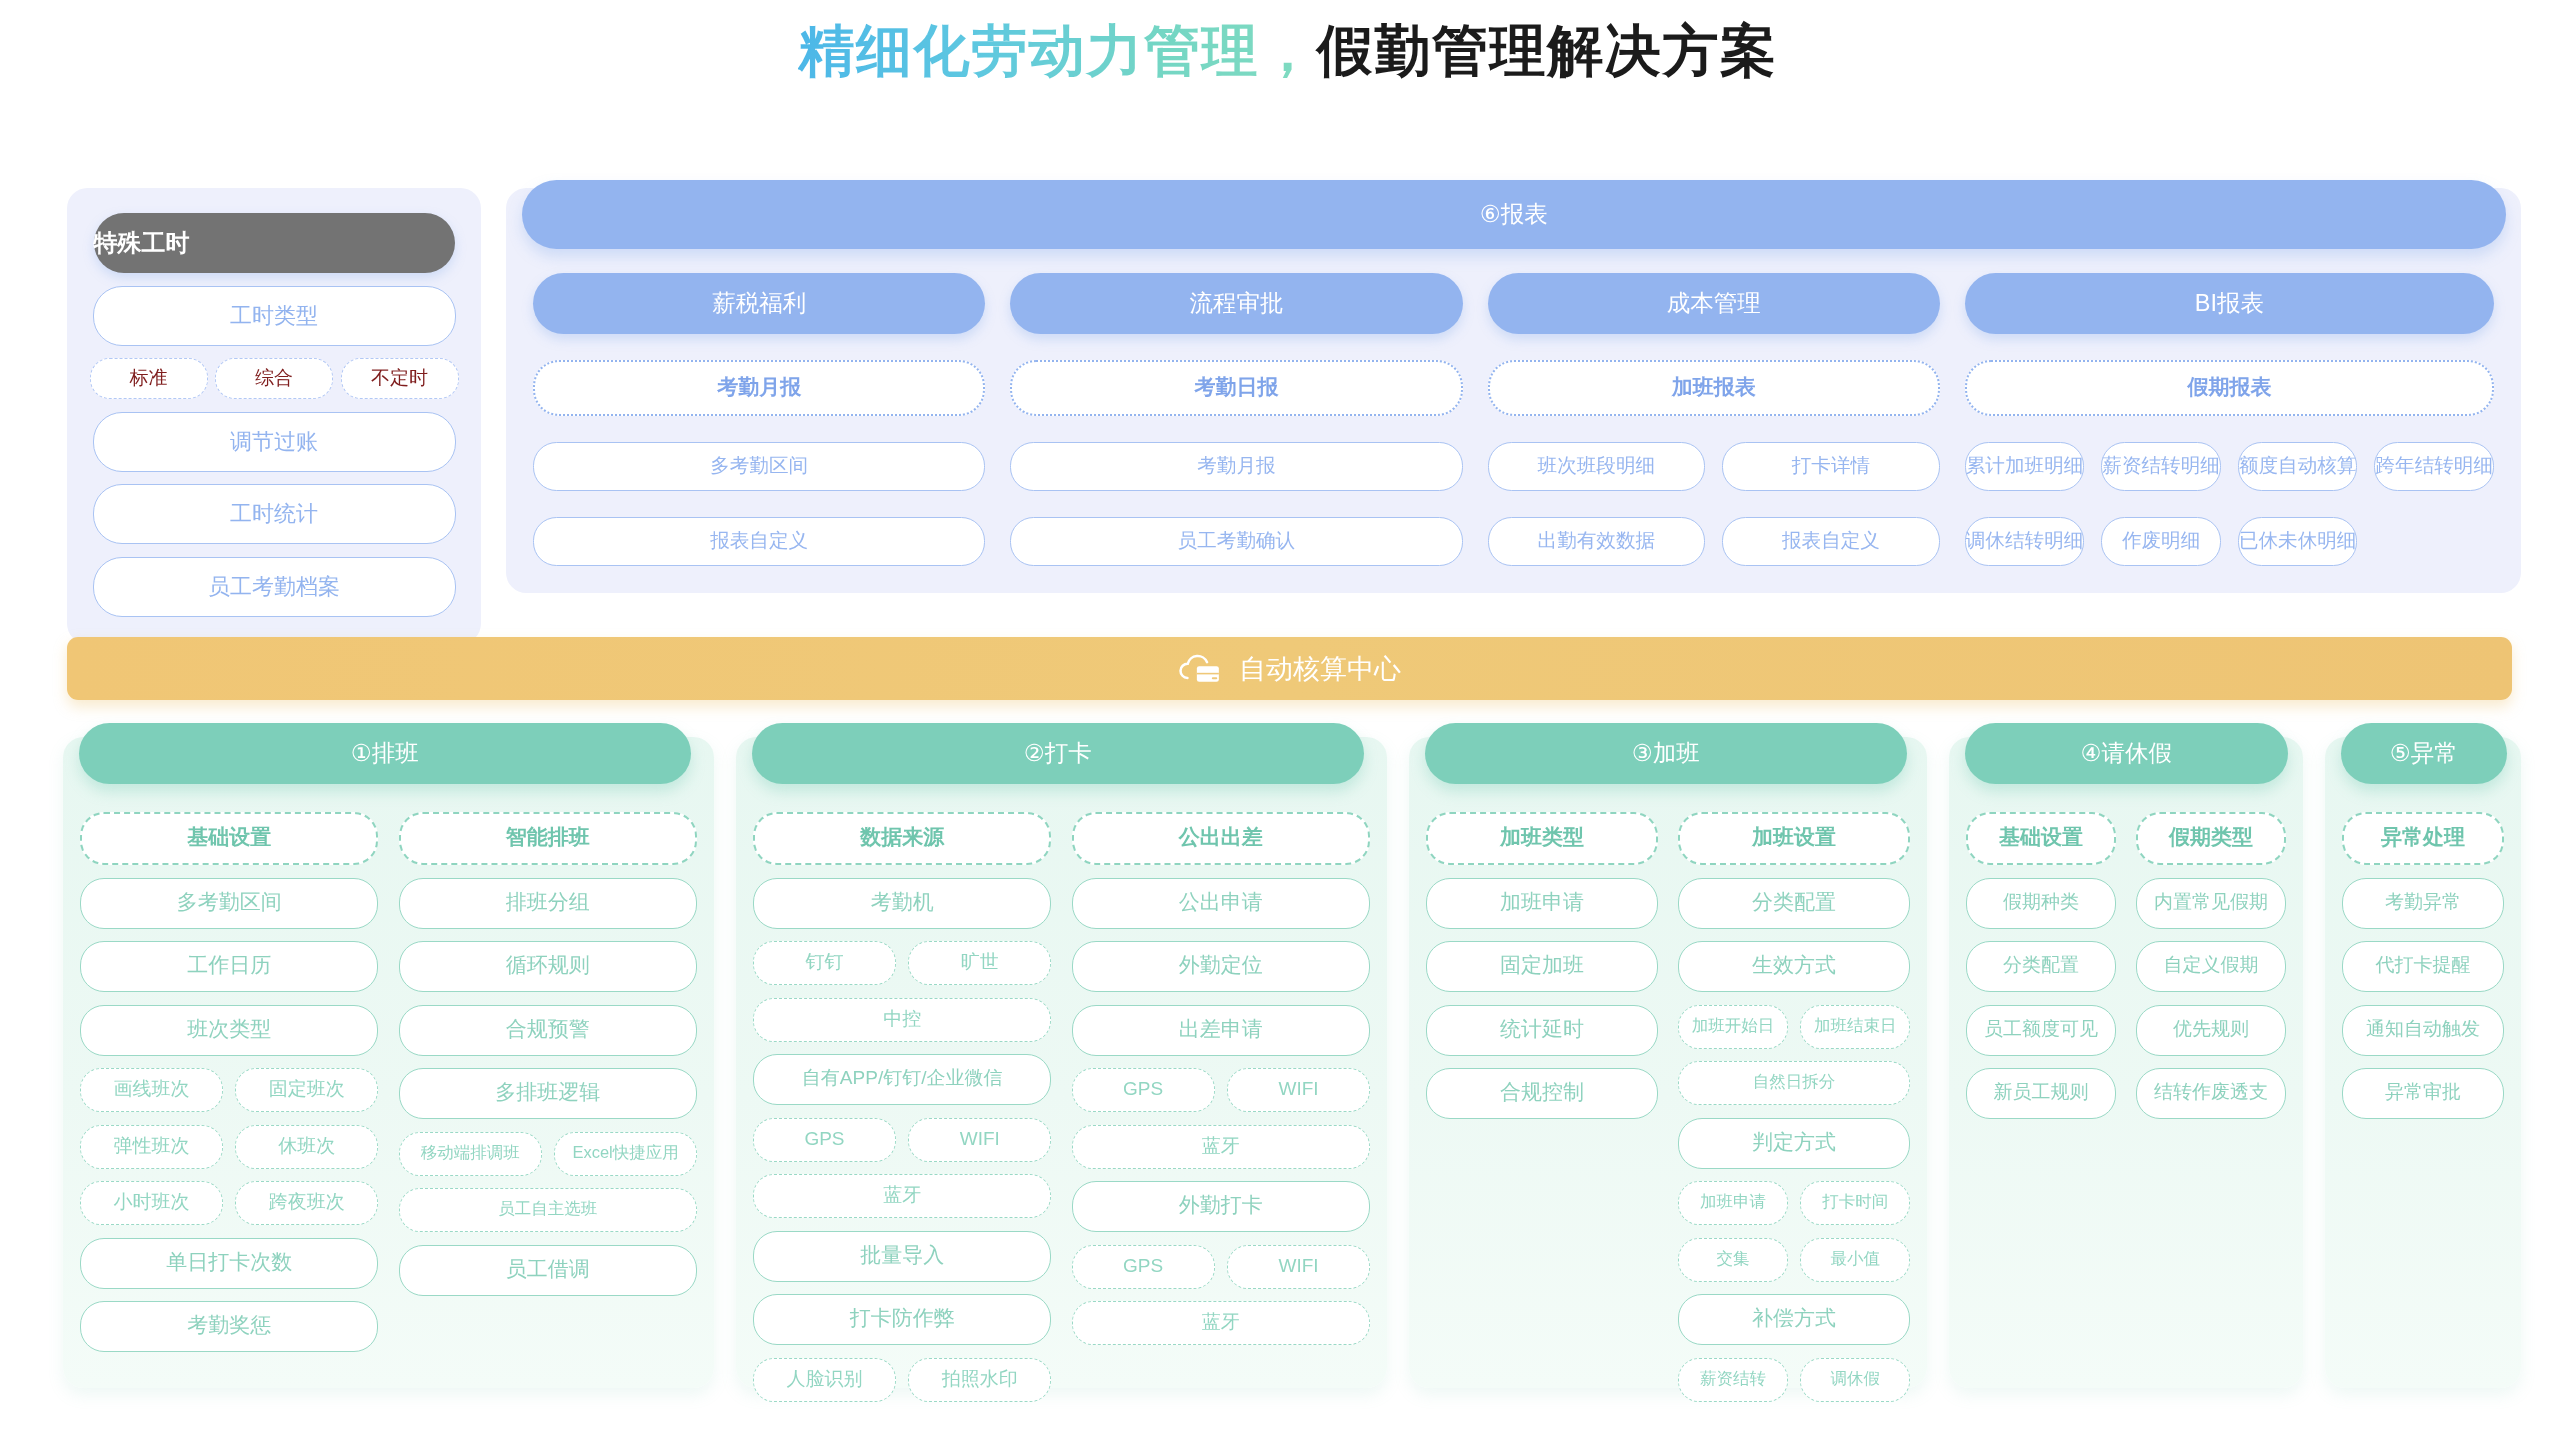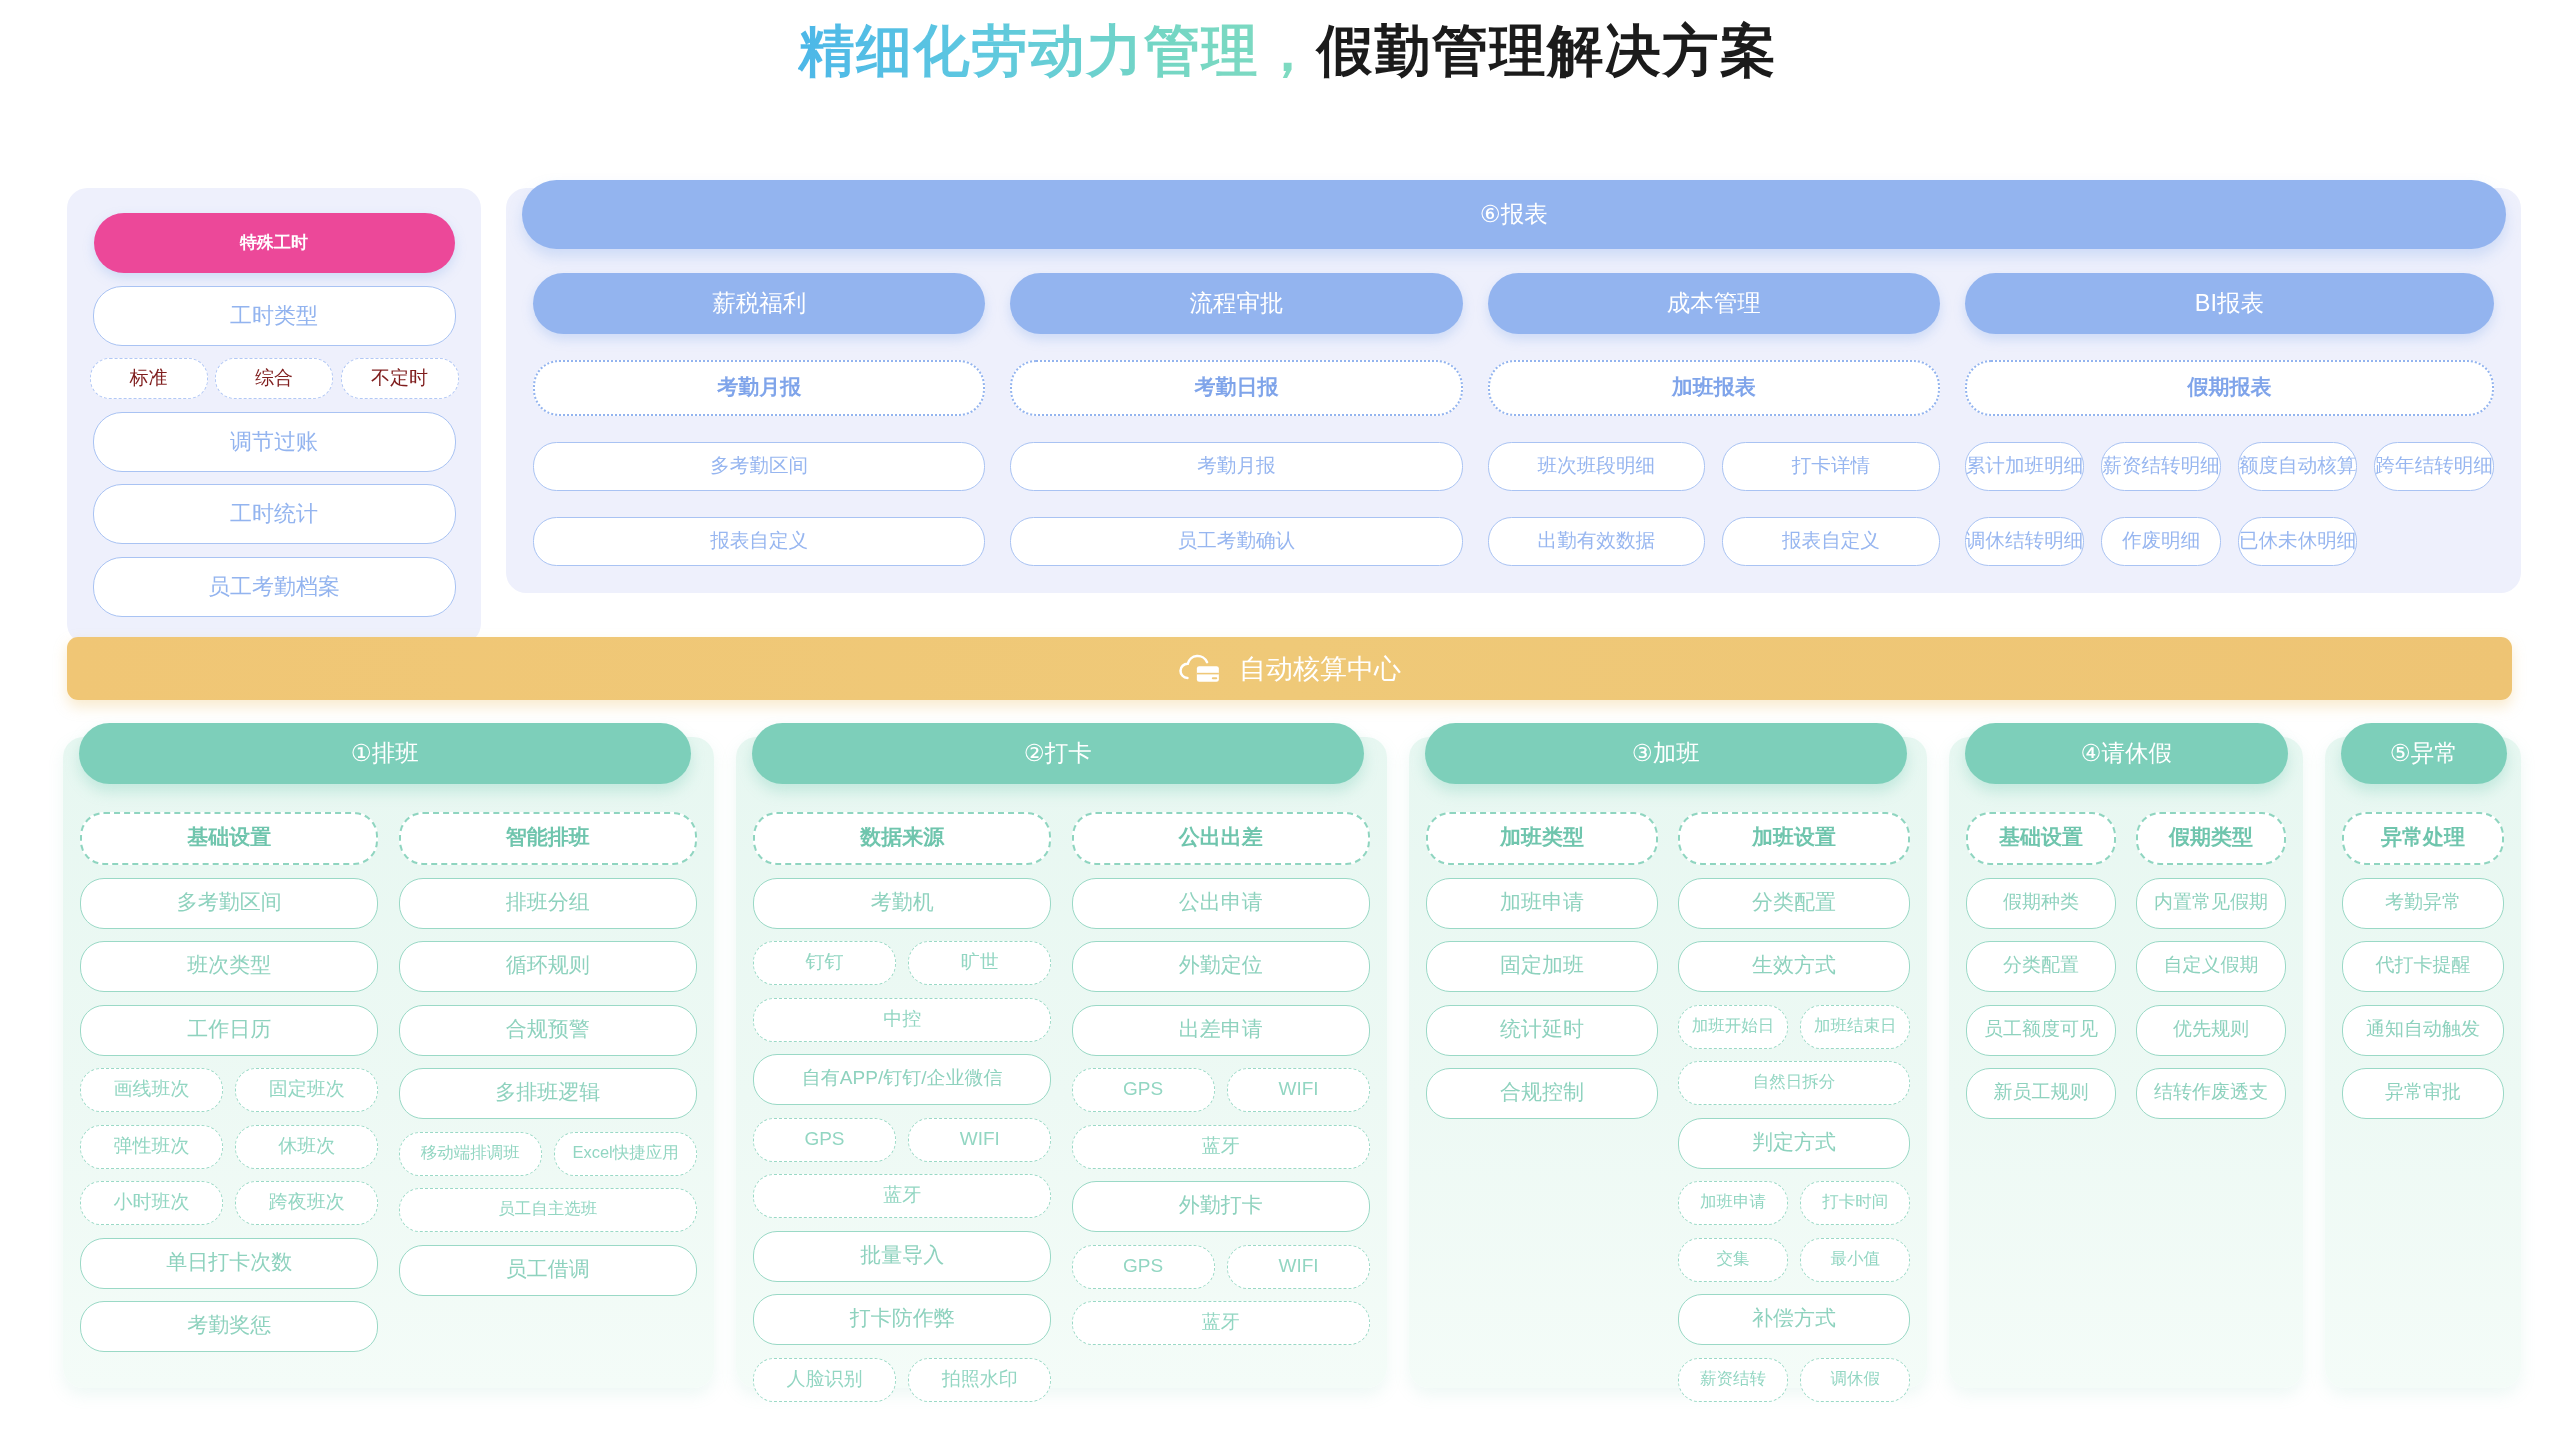--- a/index.html
+++ b/index.html
@@ -32,23 +32,23 @@
   
   .special-card{
     width:414px;
     background:#eef0fc;
     border-radius:20.4px;
     padding:25px 0 27px 0;
     box-sizing:border-box;
     display:flex;flex-direction:column;align-items:center;gap:12.5px;
   }
   .sp-head{
-    width:361px;height:60px;line-height:60px;text-align:center;
-    background:#ec4899;color:#fff;border-radius:30px;
-    font-size:17px;font-weight:bold;
+    width:361px;height:60px;line-height:60px;text-align:left;
+    background:#737373;color:#fff;border-radius:30px;
+    font-size:24px;font-weight:bold;
     box-shadow:0 4.7px 11px rgba(147,180,239,.35);
   }
   .sp-pill{
     width:361px;height:58px;line-height:58px;text-align:center;
     background:#fff;border:1.6px solid #a9c3f3;border-radius:29px;
     color:#93b4ef;font-size:22px;
   }
   .sp-chiprow{width:369px;display:flex;justify-content:space-between;}
   .sp-chip{
     width:116px;height:39px;line-height:38px;text-align:center;
@@ -260,22 +260,22 @@
 </div>
 
 <div class="bottom-row">
 
   <div class="gcol c1">
     <div class="g-head">①排班</div>
     <div class="g-body">
       <div class="g-sub">
         <div class="cap">基础设置</div>
         <div class="pill">多考勤区间</div>
+        <div class="pill">工作日历</div>
         <div class="pill">班次类型</div>
-        <div class="pill">工作日历</div>
         <div class="row2">
           <div class="dchip">画线班次</div>
           <div class="dchip">固定班次</div>
         </div>
         <div class="row2">
           <div class="dchip">弹性班次</div>
           <div class="dchip">休班次</div>
         </div>
         <div class="row2">
           <div class="dchip">小时班次</div>

